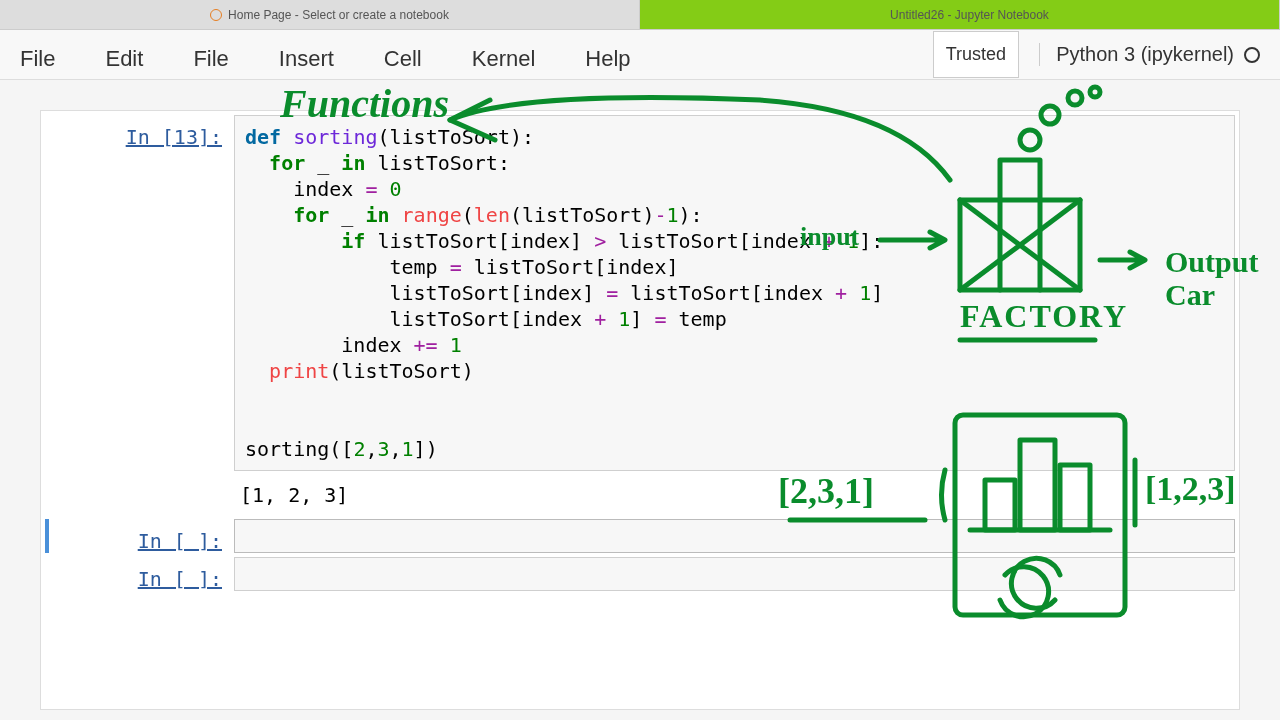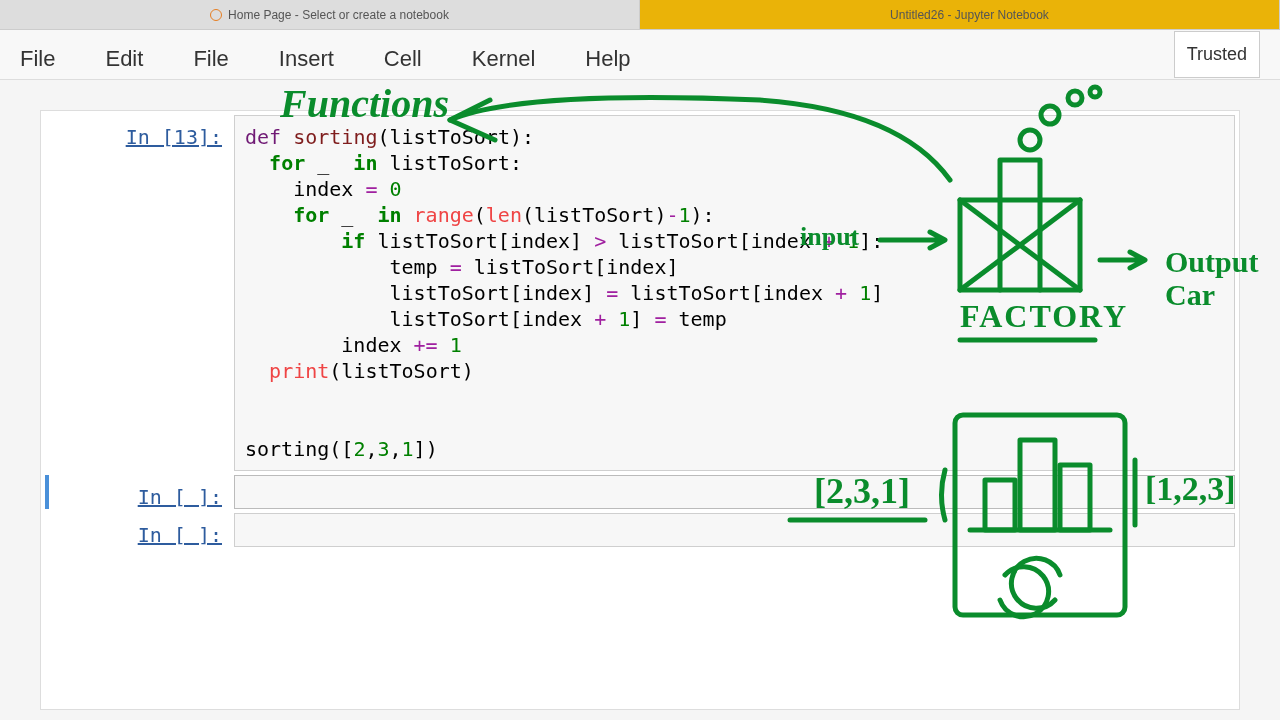--- a/index.html
+++ b/index.html
@@ -1,45 +1,45 @@
 <!DOCTYPE html>
 <html><head>
 <meta charset="utf-8">
 <style>
 * { box-sizing: border-box; margin: 0; padding: 0; }
 body { font-family: -apple-system, BlinkMacSystemFont, "Segoe UI", Helvetica, Arial, sans-serif; background: #f5f5f5; width: 1280px; height: 720px; overflow: hidden; position: relative; }
 
 .browser-tabs { display: flex; height: 30px; background: #e8e8e8; border-bottom: 1px solid #ccc; }
 .tab { flex: 1; display: flex; align-items: center; justify-content: center; font-size: 12px; color: #555; border-right: 1px solid #ccc; background: #ddd; padding-left: 20px; }
-.tab.active { background: #eab308; }
+.tab.active { background: #84cc16; }
 .tab-icon { width: 12px; height: 12px; border: 1.5px solid #e67e22; border-radius: 50%; margin-right: 6px; display: inline-block; }
 
 .menubar { display: flex; align-items: center; height: 50px; background: #f8f8f8; border-bottom: 1px solid #ddd; padding: 0 20px; }
 .menu-item { font-size: 22px; color: #333; margin-right: 50px; cursor: pointer; margin-top: 8px; }
 .menubar-right { margin-left: auto; display: flex; align-items: center; gap: 20px; }
 .trusted { border: 1px solid #ccc; padding: 12px 12px; font-size: 18px; color: #333; background: #fff; }
 .kernel-name { font-size: 20px; color: #333; border-left: 1px solid #ccc; padding-left: 16px; display: flex; align-items: center; gap: 10px; }
 .kernel-circle { width: 16px; height: 16px; border: 2px solid #333; border-radius: 50%; }
 
 .notebook-container { background: #fff; margin: 30px 40px 0 40px; border: 1px solid #ddd; min-height: 600px; }
 
 .cell { display: flex; margin: 4px; }
 .cell-gutter { width: 4px; background: transparent; }
 .cell.selected .cell-gutter { background: #4a90d9; }
 .prompt { width: 185px; text-align: right; padding: 10px 12px 0 0; font-family: "Menlo", monospace; font-size: 20px; color: #2e5c9e; text-decoration: underline; }
 .input-area { flex: 1; background: #f7f7f7; border: 1px solid #cfcfcf; padding: 8px 10px; font-family: "Menlo", monospace; font-size: 20px; line-height: 1.3; white-space: pre; overflow: hidden; }
 .cell.selected .input-area { border-color: #bbb; }
 
 .output-area { margin-left: 189px; padding: 8px 10px; font-family: "Menlo", monospace; font-size: 20px; color: #000; white-space: pre; }
 
-.kw-def { color: #701a75; font-weight: normal; }
+.kw-def { color: #0369a1; font-weight: bold; }
 .kw-for { color: #008000; font-weight: bold; }
-.kw-in { color: #008000; font-weight: bold; margin-left: 12px; }
+.kw-in { color: #008000; font-weight: bold; }
 .kw-if { color: #008000; font-weight: bold; }
-.fn-name { color: #7f1d1d; }
+.fn-name { color: #6d28d9; }
 .builtin { color: #ef4444; }
 .num { color: #008000; }
 .op { color: #a020a0; }
 
 .annotation-layer { position: absolute; top: 0; left: 0; width: 1280px; height: 720px; pointer-events: none; }
 .annotation-text { position: absolute; font-family: "Comic Sans MS", cursive; font-weight: bold; color: #0a8c2c; }
 </style>
 </head>
 <body>
 
@@ -58,20 +58,24 @@
       <div class="menu-item">File</div>
       <div class="menu-item">Edit</div>
       <div class="menu-item">File</div>
       <div class="menu-item">Insert</div>
       <div class="menu-item">Cell</div>
       <div class="menu-item">Kernel</div>
       <div class="menu-item">Help</div>
     </div>
   <div class="menubar-right">
     <span class="trusted">Trusted</span>
+    <span class="kernel-name">
+      <span>Python 3 (ipykernel)</span>
+      <span class="kernel-circle"></span>
+    </span>
   </div>
 </div>
 
 <div class="notebook-container" id="cells-host">
     <div class="cell">
       <div class="cell-gutter"></div>
       <div class="prompt">In [13]:</div>
       <div class="input-area"><span class="kw-def">def </span><span class="fn-name">sorting</span><span>(listToSort):
 </span><span>  </span><span class="kw-for">for</span><span> _ </span><span class="kw-in">in</span><span> listToSort:
 </span><span>    index </span><span class="op">=</span><span> </span><span class="num">0</span><span>
@@ -79,20 +83,21 @@
 </span><span>        </span><span class="kw-if">if</span><span> listToSort[index] </span><span class="op">&gt;</span><span> listToSort[index </span><span class="op">+</span><span> </span><span class="num">1</span><span>]:
 </span><span>            temp </span><span class="op">=</span><span> listToSort[index]
 </span><span>            listToSort[index] </span><span class="op">=</span><span> listToSort[index </span><span class="op">+</span><span> </span><span class="num">1</span><span>]
 </span><span>            listToSort[index </span><span class="op">+</span><span> </span><span class="num">1</span><span>] </span><span class="op">=</span><span> temp
 </span><span>        index </span><span class="op">+=</span><span> </span><span class="num">1</span><span>
 </span><span>  </span><span class="builtin">print</span><span>(listToSort)
 </span><span>
 </span><span>
 </span><span>sorting([</span><span class="num">2</span><span>,</span><span class="num">3</span><span>,</span><span class="num">1</span><span>])</span></div>
     </div>
+    <div class="output-area">[1, 2, 3]</div>
     <div class="cell selected">
       <div class="cell-gutter"></div>
       <div class="prompt">In [ ]:</div>
       <div class="input-area"><span></span></div>
     </div>
     <div class="cell">
       <div class="cell-gutter"></div>
       <div class="prompt">In [ ]:</div>
       <div class="input-area"><span></span></div>
     </div>
@@ -137,14 +142,14 @@
     <path d="M 1135 460 L 1135 525"></path>
 
     <path d="M 945 470 Q 938 495 945 520"></path>
   </g>
 </svg>
 
 <div class="annotation-text" style="left:280px; top:80px; font-size:40px; font-style:italic;">Functions</div>
 <div class="annotation-text" style="left:800px; top:222px; font-size:26px;">input</div>
 <div class="annotation-text" style="left:960px; top:298px; font-size:32px; letter-spacing:2px;">FACTORY</div>
 <div class="annotation-text" style="left:1165px; top:245px; font-size:30px; line-height:1.1;">Output Car</div>
-<div class="annotation-text" style="left:814px; top:470px; font-size:36px;">[2,3,1]</div>
+<div class="annotation-text" style="left:778px; top:470px; font-size:36px;">[2,3,1]</div>
 <div class="annotation-text" style="left:1145px; top:470px; font-size:34px;">[1,2,3]</div>
 
 </body></html>

